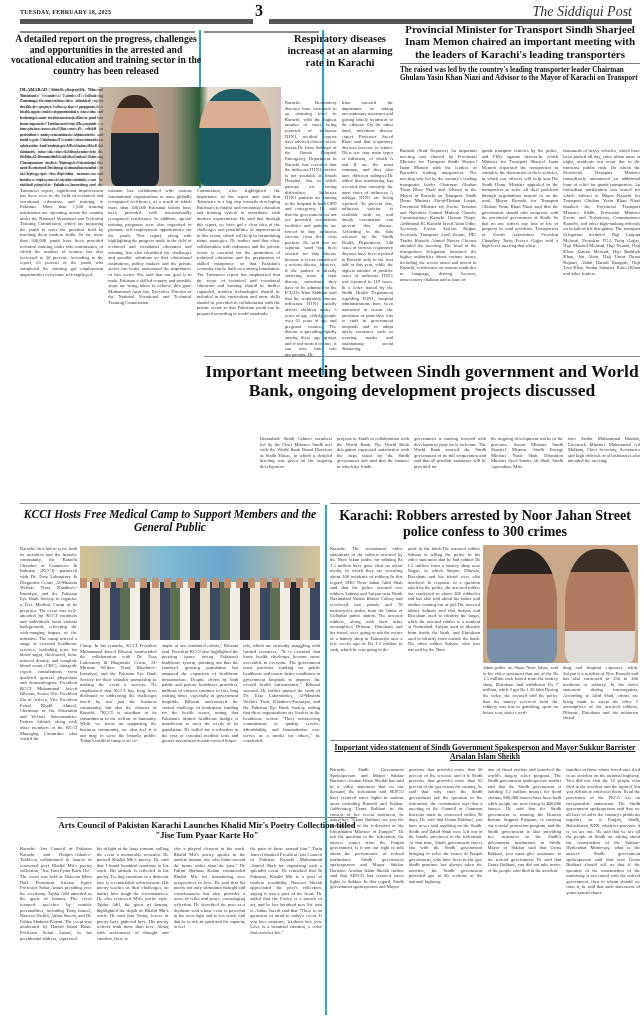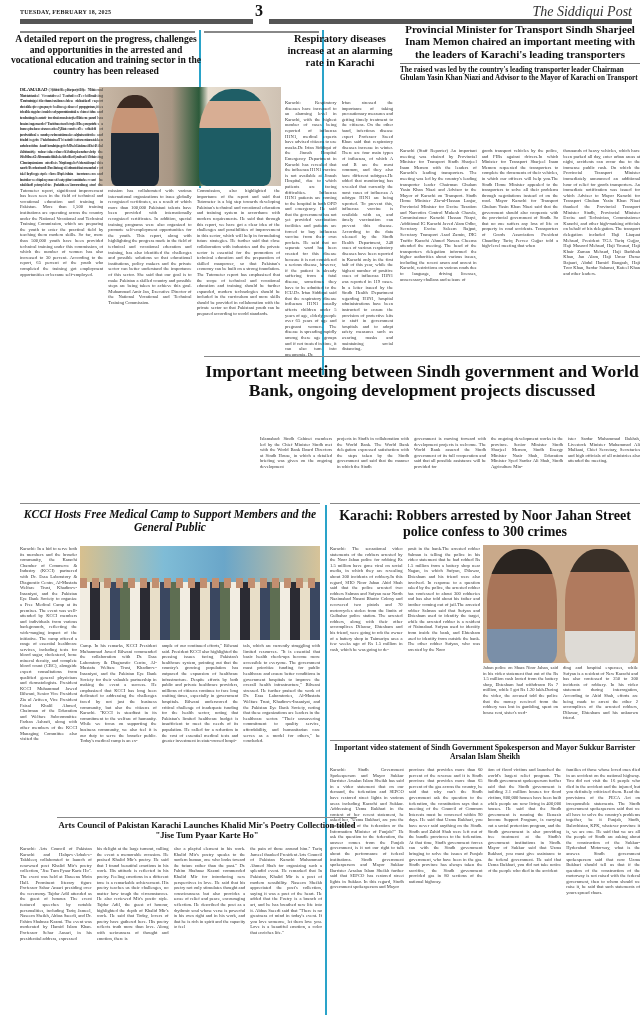--- a/index.html
+++ b/index.html
@@ -134,21 +134,21 @@
   <div style="border-top:1px solid #888; width:100%; margin-bottom:3px;"></div>
   <div class="hl" style="font-size:8.6px;">Arts Council of Pakistan Karachi Launches Khalid Mir's Poetry Collection titled  "Jise Tum Pyaar Karte Ho"</div>
 </div>
 <div class="cols" style="left:20px; top:846px; width:302px; height:172px;">
   <div class="col">Karachi: Arts Council of Pakistan Karachi and Halqa-e-Arbab-e-Takhleeq collaborated to launch of renowned poet Khalid Mir's poetry collection, "Jise Tum Pyaar Karte Ho". The event was held at Haseena Moin Hall. Prominent literary figure Professor Sahar Ansari presiding over the ceremony. Tajdar Adil attended as the guest of honour. The event featured speeches by notable personalities, including Tariq Jameel, Naseem Sheikh, Abbas Saeedi, and Dr. Fahim Shahnaz Kazmi. The event was moderated by Hamid Islam Khan. Professor Sehar Ansari, in his presidential address, expressed</div>
   <div class="col">his delight at the large turnout, calling the event a memorable occasion. He praised Khalid Mir's poetry. He said that I found beautiful emotions in his work. His attitude is reflected in his poetry. Feeling emotions in a different tone is a remarkable achievement. His poetry teaches us their challenges, no matter how tough the circumstances. He also reviewed Mir's poetic style. Tajdar Adil, the guest of honour, highlighted the depth of Khalid Mir's work. He said that Today, lovers of poetry have gathered here. His poetry reflects truth more than love. Along with seriousness of thought and emotion, there is</div>
   <div class="col">also a playful element in his work. Khalid Mir's poetry speaks to the modern human, one who looks toward the future rather than the past." Dr. Fahim Shahnaz Kazmi commended Khalid Mir for introducing new perspectives in love. He said that his poetry not only stimulates thought and consciousness but also provides a sense of relief and peace, encouraging reflection. He described the poet as a rhythmic soul whose verse is powerful in his own right and in his work, and that he is rich in spirit and the capacity to feel</div>
   <div class="col">the pain of those around him." Tariq Jameel thanked President Arts Council of Pakistan Karachi Muhammad Ahmed Shah for organizing such a splendid event. He remarked that In Pakistan, Khalid Mir is a poet of modern sensibility. Naseem Sheikh appreciated the poet's collection, saying it was a poet of the heart. He added that the Poetry is a branch of art, and he has breathed new life into it. Abbas Saeedi said that "There is no greatness of mind in today's event. If you love someone, let them love you. Love is a beautiful emotion, a color that enriches life."</div>
 </div>
 
-<div class="blk" style="left:330px; top:740px; width:310px; height:26px;">
+<div class="blk" style="left:330px; top:740px; width:310px; height:26px;text-decoration:underline;">
   <div style="border-top:1px solid #888; width:100%; margin-bottom:3px;"></div>
   <div class="hl" style="font-size:7.6px;">Important video statement of Sindh Government Spokesperson and Mayor Sukkur Barrister Arsalan Islam Sheikh</div>
 </div>
 <div class="cols" style="left:330px; top:767px; width:310px; height:252px;">
   <div class="col">Karachi: Sindh Government Spokesperson and Mayor Sukkur Barrister Arsalan Islam Sheikh has said in a video statement that on our demand, the federation and SEPCO have restored street lights in various areas including Karachi and Sukkur. Addressing Uzma Bukhari in the context of her recent statement, he asked her, "Uzma Bukhari, are you the spokesperson of the federation or the Information Minister of Punjab?" He ask the question to the federation, the answer comes from the Punjab government, is it not our right to talk about the performance of federal institutions. Sindh government spokesperson and Mayor Sukkur Barrister Arsalan Islam Sheikh further said that SEPCO has restored street lights in Sukkur. In this regard, Sindh government spokesperson and Mayor</div>
   <div class="col">province that provides more than 60 percent of the revenue and it is Sindh province that provides more than 65 percent of the gas across the country, he said that why can't the Sindh government ask the question to the federation, the constitution says that a meeting of the Council of Common Interests must be convened within 90 days. He said that Uzma Bukhari, you have never said anything on the Sindh. Sindh and Zahid Shah were left out of the bundle provinces to the federation. At that time, Sindh government forces can with the Sindh government bringing to solve the issues of Punjab government, who have been in the gas. Sindh province has always taken the sacrifice, the Sindh government provided gas in 80 sections of the national highway.</div>
   <div class="col">tion of flood victims and launched the world's largest relief program. The Sindh government spokesperson further said that the Sindh government is building 2.1 million houses for flood victims, 800,000 houses have been built while people are now living in 400,000 houses. He said that the Sindh government is running the Benazir Income Support Program, is carrying out a social protection program, and the Sindh government is also providing free treatment at the Sindh's government institutions in Sindh. Mayor of Sukkur said that Uzma Bukhari, you must give assistance to the federal government. He said that Uzma Bukhari, you did not take notice of the people who died in the accident</div>
   <div class="col">families of those whose loved ones died in an accident on the national highway. You did not visit the 16 people who died in the accident and the injured, but you definitely criticized them. Read the provisions of the PECA Act on irresponsible statements. The Sindh government spokesperson said that we all have to solve the country's problems together, be it Punjab, Sindh, Balochistan, KPK, whatever province it is, we are one. He said that we are all the people of Sindh are asking about the construction of the Sukkur-Hyderabad Motorway, what is the answer. Sindh government spokesperson said that now Uzma Bukhari should tell us that if the question of the construction of the motorway is not raised with the federal government, then to whom should we raise it, he said that such statements of yours spread chaos.</div>
 </div>
 

